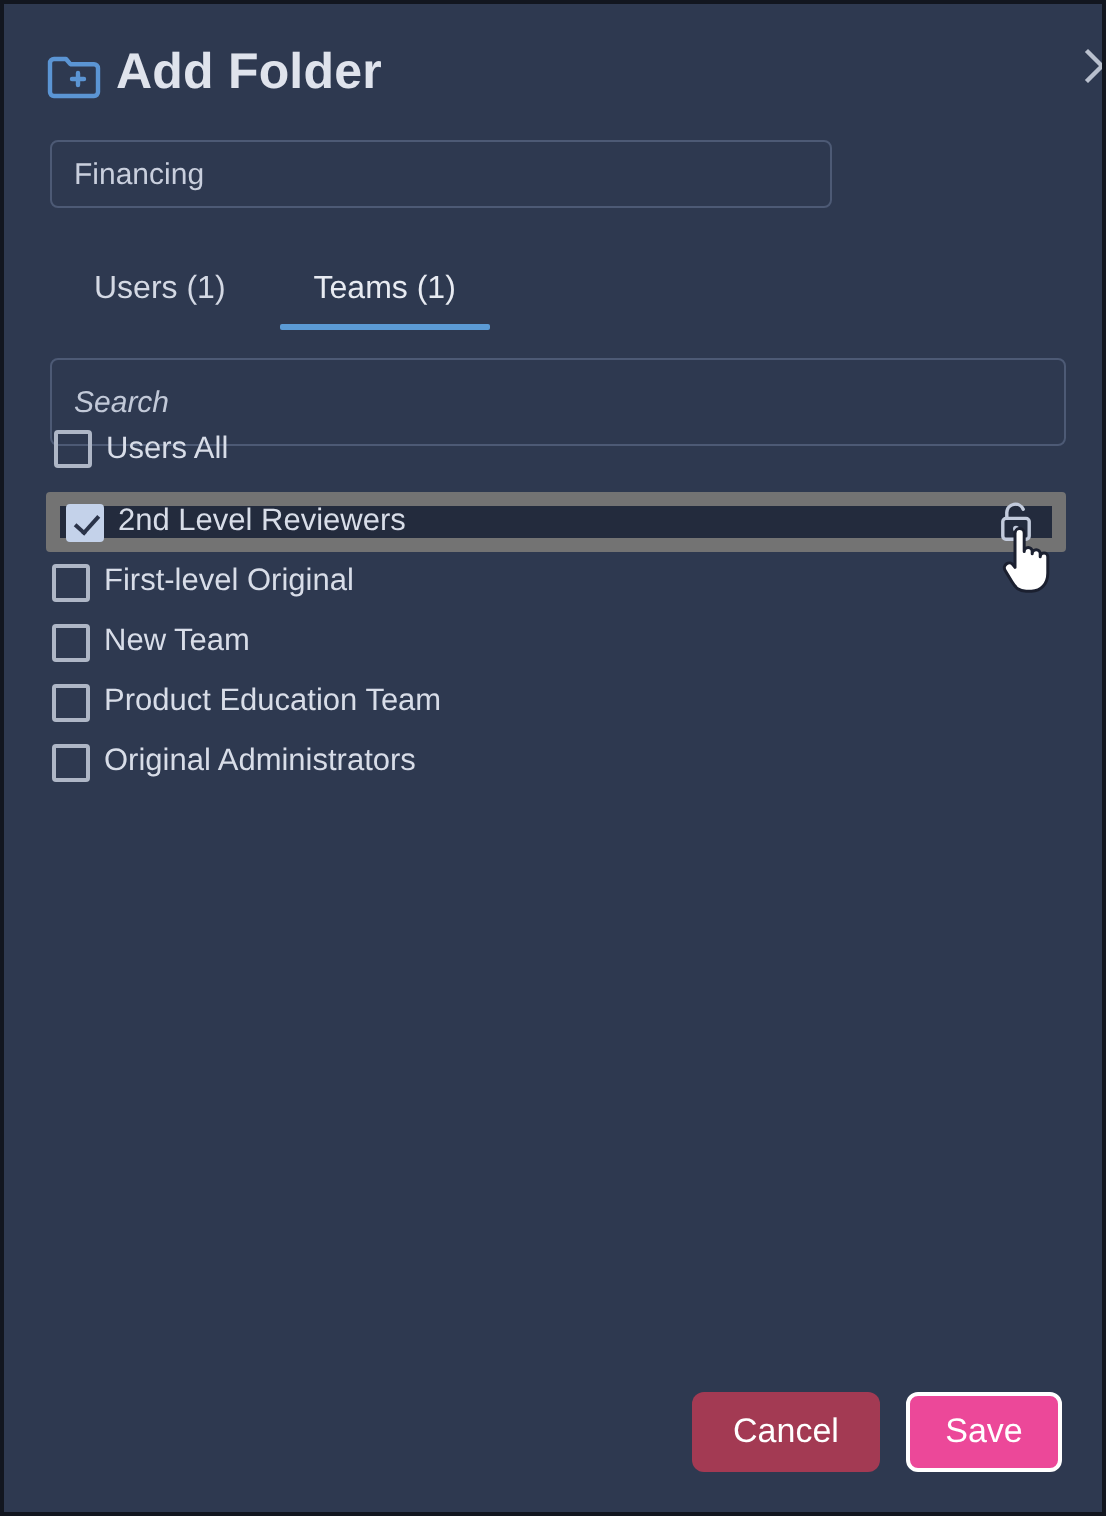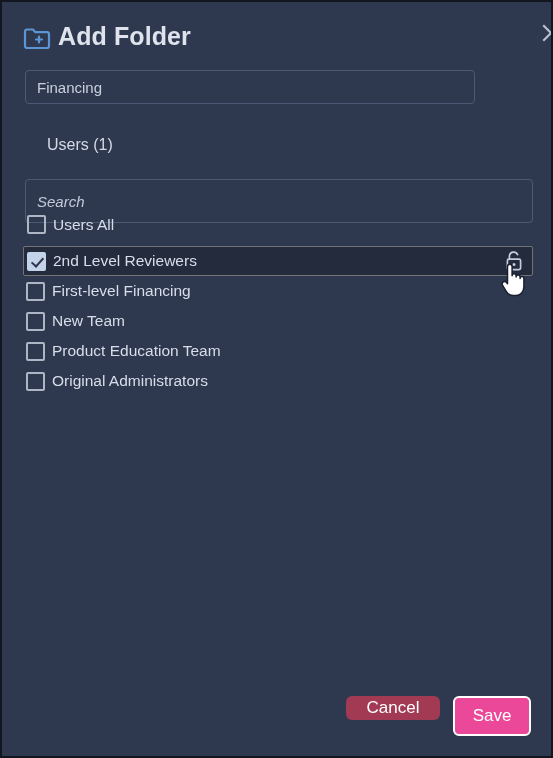--- a/index.html
+++ b/index.html
@@ -60,21 +60,21 @@
     display: flex;
     align-items: center;
     justify-content: center;
   }
 
   
   .name-field {
     position: absolute;
     left: 23px;
     top: 68px;
-    width: 450px;
+    width: 391px;
     height: 34px;
     box-sizing: border-box;
     background: transparent;
     border: 1px solid #4d5a75;
     border-radius: 4px;
     color: #c9cfdd;
     font-size: 15px;
     font-family: "Liberation Sans", sans-serif;
     padding: 0 11px;
     outline: none;
@@ -190,21 +190,21 @@
     height: 30px;
     display: flex;
     align-items: center;
     gap: 7px;
     padding-left: 3px;
     box-sizing: border-box;
     cursor: pointer;
   }
   .team-row.selected {
     background: #232b3d;
-    border: 1px solid #737373;
+    border: 7px solid #737373;
     border-radius: 2px;
   }
   .lock-icon {
     position: absolute;
     right: 8px;
     top: 50%;
     transform: translateY(-50%);
     width: 20px;
     height: 22px;
     cursor: pointer;
@@ -229,21 +229,21 @@
     font-family: "Liberation Sans", sans-serif;
     color: #ffffff;
     border: none;
     cursor: pointer;
     padding: 0;
   }
   .btn-cancel {
     left: 344px;
     top: 694px;
     width: 94px;
-    height: 24px;
+    height: 40px;
     background: #a33a53;
   }
   .btn-save {
     left: 451px;
     top: 694px;
     width: 78px;
     height: 40px;
     background: #ec4899;
     border: 2px solid #ffffff;
   }
@@ -265,20 +265,21 @@
       <svg width="20" height="20" viewBox="0 0 20 20">
         <path d="M3 3 L17 17 M17 3 L3 17" stroke="#b9c0ce" stroke-width="2.2" stroke-linecap="square"></path>
       </svg>
     </div>
   </div>
 
   <input class="name-field" type="text" value="Financing" style="">
 
   <div class="tabs">
     <div class="tab">Users (1)</div>
+    <div class="tab active">Teams (1)</div>
   </div>
 
   <input class="search-field" type="text" placeholder="Search" style="">
 
   <div class="select-all-row">
     <span class="cb"></span>
     <span class="row-label">Users All</span>
   </div>
 
   <div class="team-list">
@@ -291,21 +292,21 @@
           <path d="M5.4 9.2V6.2a4.3 4.3 0 0 1 8.2-1.6" stroke="#c3cbdc" stroke-width="1.7" fill="none" stroke-linecap="round"></path>
           <rect x="3.4" y="9.2" width="13.2" height="10.4" rx="1.6" stroke="#c3cbdc" stroke-width="1.7" fill="none"></rect>
           <circle cx="10" cy="14.4" r="1.5" fill="#c3cbdc"></circle>
         </svg>
       </span>
     </div>
 
 
     <div class="team-row">
       <span class="cb"></span>
-      <span class="row-label">First-level Financing</span>
+      <span class="row-label">First-level Original</span>
     </div>
 
     <div class="team-row">
       <span class="cb"></span>
       <span class="row-label">New Team</span>
     </div>
 
     <div class="team-row">
       <span class="cb"></span>
       <span class="row-label">Product Education Team</span>

